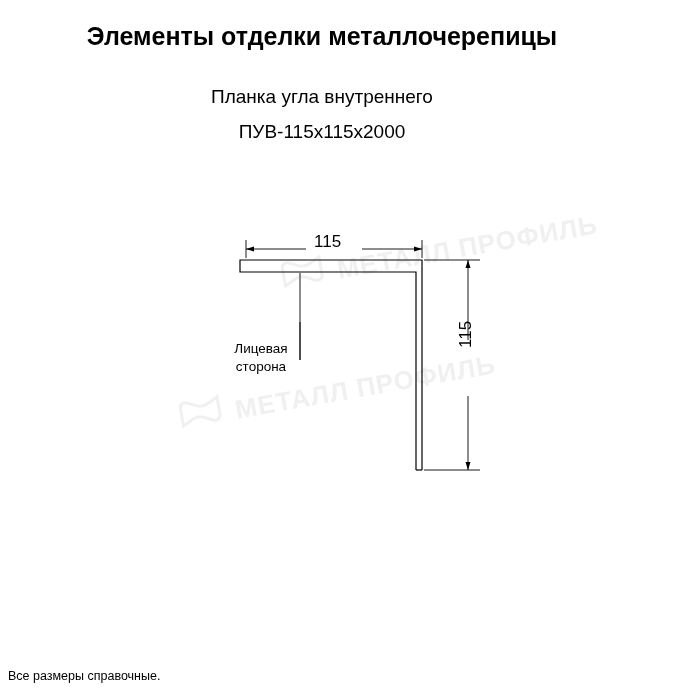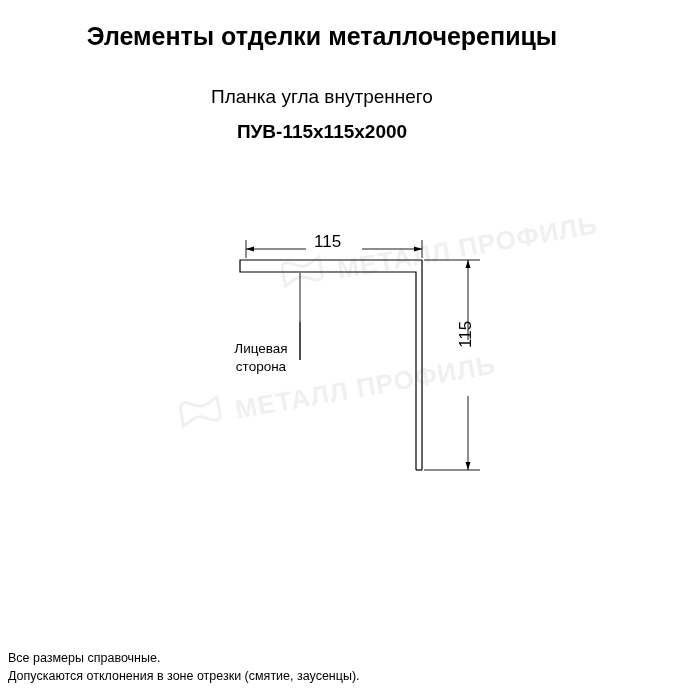--- a/index.html
+++ b/index.html
@@ -38,21 +38,21 @@
   }
   .sub-title {
     font-size: 19px;
     font-weight: normal;
     margin: 11px;
     margin-top: 34px;
     line-height: 1.25;
   }
   .code-title {
     font-size: 19px;
-    font-weight: bold;
+    font-weight: normal;
     margin: 0;
     margin-top: 5px;
     line-height: 1.25;
   }
 
   
   .watermark {
     position: absolute;
     color: #f0f0f0;
     font-weight: bold;
@@ -191,16 +191,15 @@
   <div class="dim-label dim-top">115</div>
   <div class="dim-label dim-right">115</div>
 
   <div class="face-label">
     <div>Лицевая</div>
     <div>сторона</div>
   </div>
 
   <div class="footer">
     <div>Все размеры справочные.</div>
-    <div>Допускаются отклонения в зоне отрезки (смятие, заусенцы).</div>
   </div>
 
 </div>
 
 </body></html>

